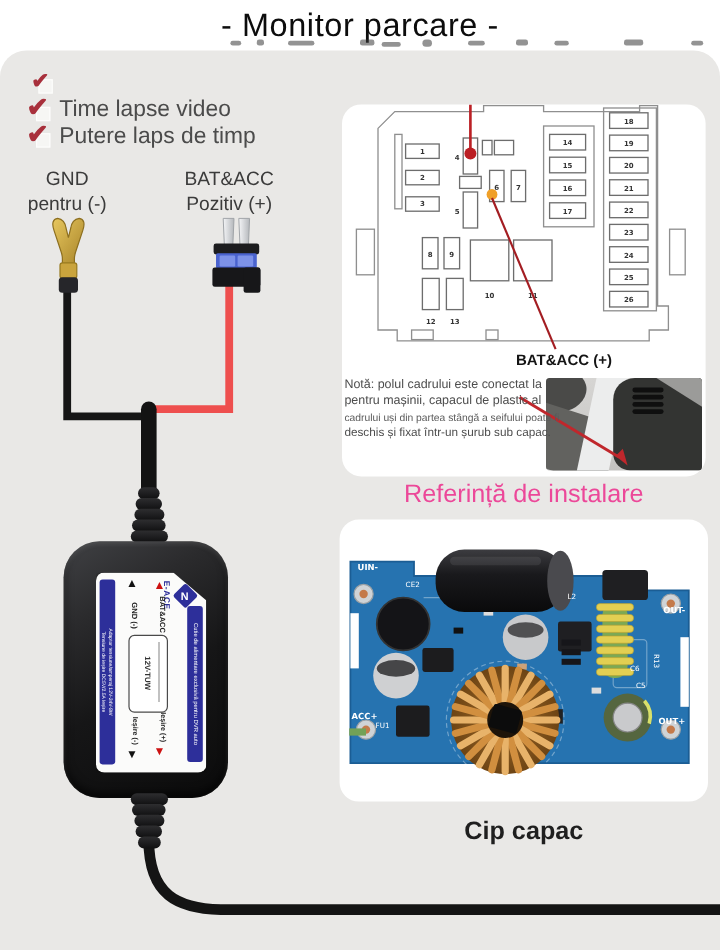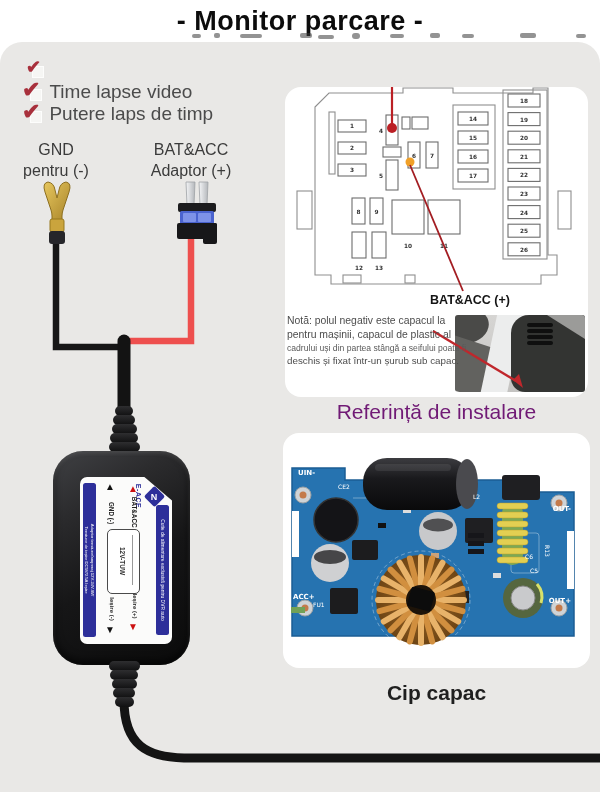--- a/index.html
+++ b/index.html
@@ -1,36 +1,36 @@
 <!DOCTYPE html>
 <html><head>
 <meta charset="utf-8">
 <style>
   html,body{margin:0;padding:0;background:#fff;}
   .page{position:relative;width:600px;height:792px;background:#ffffff;overflow:hidden;
         font-family:"Liberation Sans",sans-serif;}
   .abs{position:absolute;}
   .title{position:absolute;top:6px;left:0;width:600px;text-align:center;
-         font-size:27px;font-weight:700;color:#0c0c0c;letter-spacing:.5px;}
+         font-size:27px;font-weight:400;color:#0c0c0c;letter-spacing:.5px;}
   .panel{position:absolute;top:42px;left:0;width:600px;height:750px;
          background:#e9e8e6;border-radius:22px 22px 0 0;}
   .frag{position:absolute;background:#3a3a3a;opacity:.55;border-radius:2px;}
   
   .feat-row{position:absolute;display:flex;align-items:flex-start;}
   .checkbox-ghost{position:absolute;width:10px;height:10px;background:#f6f6f4;border:1px solid #fdfdfc;}
   .check{color:#a8303c;font-weight:700;line-height:1;}
   .feat-text{color:#4b4b4b;font-weight:500;}
   
   .conn-lbl{position:absolute;text-align:center;color:#3b3b3b;font-weight:500;font-size:16px;line-height:21px;}
   
   .card{position:absolute;background:#ffffff;border-radius:16px;}
   .batacc-lbl{position:absolute;font-size:12.5px;font-weight:700;color:#141414;text-align:center;}
   .note{position:absolute;text-align:center;color:#4d4d4d;}
   .note div{white-space:nowrap;}
-  .cap{position:absolute;text-align:center;color:#701a75;}
+  .cap{position:absolute;text-align:center;color:#ec4899;}
   
   .device{position:absolute;left:53px;top:451px;width:137px;height:214px;border-radius:30px;
           background:linear-gradient(150deg,#404144 0%,#2b2b2d 25%,#161617 55%,#0b0b0b 100%);
           box-shadow:inset 0 2px 4px rgba(255,255,255,.14), inset 0 -4px 8px rgba(0,0,0,.7);}
   .rib{position:absolute;height:10px;border-radius:5px;background:linear-gradient(180deg,#2e2e30,#101011);}
   .dlabel{position:absolute;left:80px;top:477px;width:92px;height:167px;background:#fbfbfa;
           border-radius:7px;clip-path:polygon(0 0,70% 0,100% 14%,100% 100%,0 100%);
           box-shadow:0 0 3px rgba(0,0,0,.5);}
   .vt{position:absolute;transform:rotate(90deg);transform-origin:0 0;white-space:nowrap;
       display:flex;flex-direction:column;align-items:center;justify-content:center;text-align:center;}
@@ -80,21 +80,21 @@
       <span class="feat-text" style="font-size:19px;margin:2px 0 0 9px;">Putere laps de timp</span>
     </div>
   </div>
 
   <div class="conn-lbl" style="left:16px;top:139px;width:80px;">
     <div>GND</div>
     <div>pentru (-)</div>
   </div>
   <div class="conn-lbl" style="left:148px;top:139px;width:86px;">
     <div>BAT&amp;ACC</div>
-    <div>Adaptor (+)</div>
+    <div>Pozitiv (+)</div>
   </div>
 
   <svg class="abs" style="left:0;top:0;" width="600" height="792" viewBox="0 0 600 792">
     <defs>
       <linearGradient id="gold" x1="0" y1="0" x2="1" y2="1">
         <stop offset="0" stop-color="#e7c75e"></stop>
           <stop offset="1" stop-color="#a8842a"></stop>
       </linearGradient>
       <linearGradient id="silver" x1="0" y1="0" x2="1" y2="0">
         <stop offset="0" stop-color="#f4f5f7"></stop>
@@ -261,21 +261,21 @@
       <circle cx="107" cy="41" r="5" fill="#bb1f24"></circle>
       <circle cx="125" cy="75" r="4.5" fill="#f0a028"></circle>
       <line x1="125" y1="78" x2="178" y2="204" stroke="#a31d22" stroke-width="1.8"></line>
       <line x1="148" y1="244" x2="231" y2="294" stroke="#c0272c" stroke-width="2.4"></line>
       <polygon points="238,301 228,293 234,287" fill="#c0272c"></polygon>
     </svg>
 
     <div class="batacc-lbl" style="left:140px;top:206px;width:90px;">BAT&amp;ACC (+)</div>
 
     <div class="note" style="left:2px;top:227px;width:158px;">
-      <div style="font-size:10.4px;line-height:14px;">Notă: polul negativ este capacul la</div>
+      <div style="font-size:10.4px;line-height:14px;">Notă: polul cadrului este conectat la</div>
       <div style="font-size:10.4px;line-height:14px;">pentru mașinii, capacul de plastic al</div>
       <div style="font-size:8.6px;line-height:12px;color:#5a5a5a;">cadrului uși din partea stângă a seifului poate fi</div>
       <div style="font-size:9.8px;line-height:13px;">deschis și fixat într-un șurub sub capac.</div>
     </div>
   </div>
 
   <div class="cap" style="left:285px;top:400px;width:303px;font-size:21px;font-weight:500;">Referință de instalare</div>
 
   <div class="card" style="left:283px;top:433px;width:307px;height:235px;">
     <svg width="307" height="235" viewBox="0 0 307 235">

